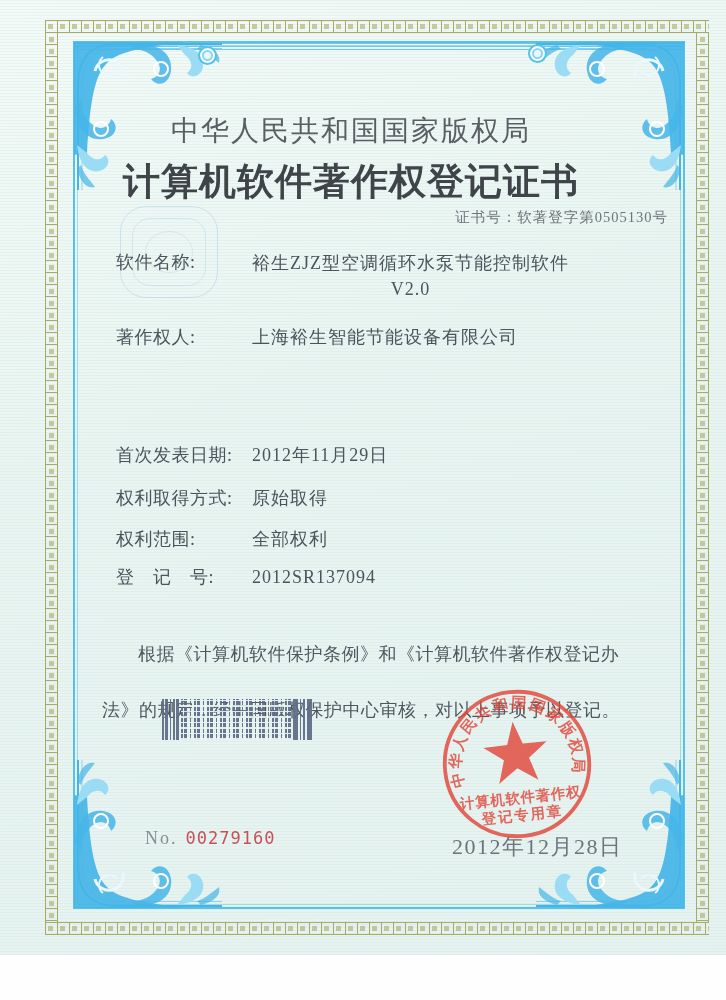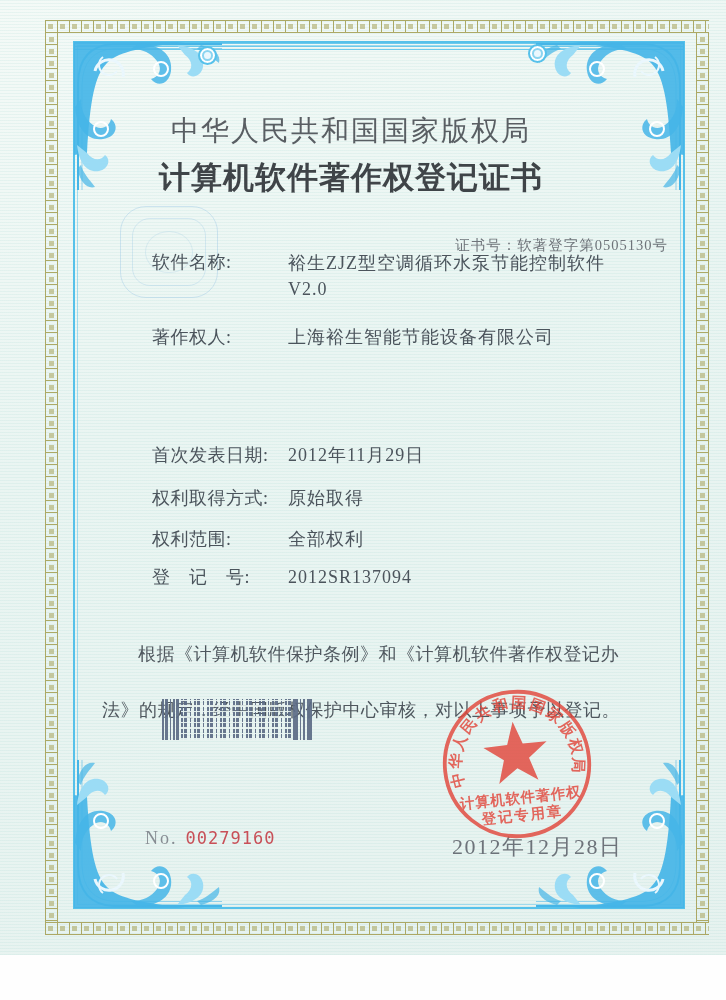--- a/index.html
+++ b/index.html
@@ -66,30 +66,30 @@
   .watermark{
     position:absolute;left:120px;top:206px;width:96px;height:90px;
     border:1.5px solid rgba(140,190,225,.35);border-radius:26px;
   }
   .watermark::before{content:'';position:absolute;inset:11px;border:1.5px solid rgba(140,190,225,.28);border-radius:18px;}
   .watermark::after{content:'';position:absolute;inset:24px;border:1.5px solid rgba(140,190,225,.22);border-radius:50%;}
 
   
   .center-line{position:absolute;left:24px;width:654px;text-align:center;white-space:nowrap;}
   .authority{top:112px;font-size:28px;letter-spacing:2px;color:#595e63;font-weight:500;}
-  .cert-title{top:157px;font-size:31px;letter-spacing:1px;color:#3f4448;font-weight:700;}
+  .cert-title{top:157px;font-size:37px;letter-spacing:1px;color:#3f4448;font-weight:700;}
   .cert-no{
-    position:absolute;top:236px;left:300px;width:368px;text-align:right;
+    position:absolute;top:208px;left:300px;width:368px;text-align:right;
     font-size:14.5px;letter-spacing:1px;color:#6e747a;white-space:nowrap;
   }
-  .row{position:absolute;left:116px;white-space:nowrap;font-size:18px;color:#4b545c;margin-left:36px;}
+  .row{position:absolute;left:116px;white-space:nowrap;font-size:18px;color:#4b545c;}
   .f-label{display:inline-block;min-width:122px;white-space:pre;word-spacing:-5px;letter-spacing:.5px;}
   .f-value{margin-left:14px;letter-spacing:1px;}
   .f-multi{display:inline-block;vertical-align:top;margin-left:14px;}
-  .f-multi span{display:block;line-height:26px;letter-spacing:1px;}
+  .f-multi span{display:block;line-height:26px;letter-spacing:1px;text-align:center;}
   .statement{
     position:absolute;left:102px;top:608px;width:548px;
     font-size:18px;line-height:56px;letter-spacing:.5px;color:#4f575e;
     text-indent:36px;
   }
 
   
   .barcode{position:absolute;left:162px;top:699px;width:150px;height:41px;display:flex;opacity:.92;}
   .bc-left{width:17px;background:repeating-linear-gradient(90deg,#5d6c86 0 2px, rgba(0,0,0,0) 2px 3px,#5d6c86 3px 6px, rgba(0,0,0,0) 6px 8px,#5d6c86 8px 9px, rgba(0,0,0,0) 9px 11px);}
   .bc-right{width:19px;background:repeating-linear-gradient(90deg,#5d6c86 0 5px, rgba(0,0,0,0) 5px 7px,#5d6c86 7px 8px, rgba(0,0,0,0) 8px 10px,#5d6c86 10px 12px, rgba(0,0,0,0) 12px 14px);}

